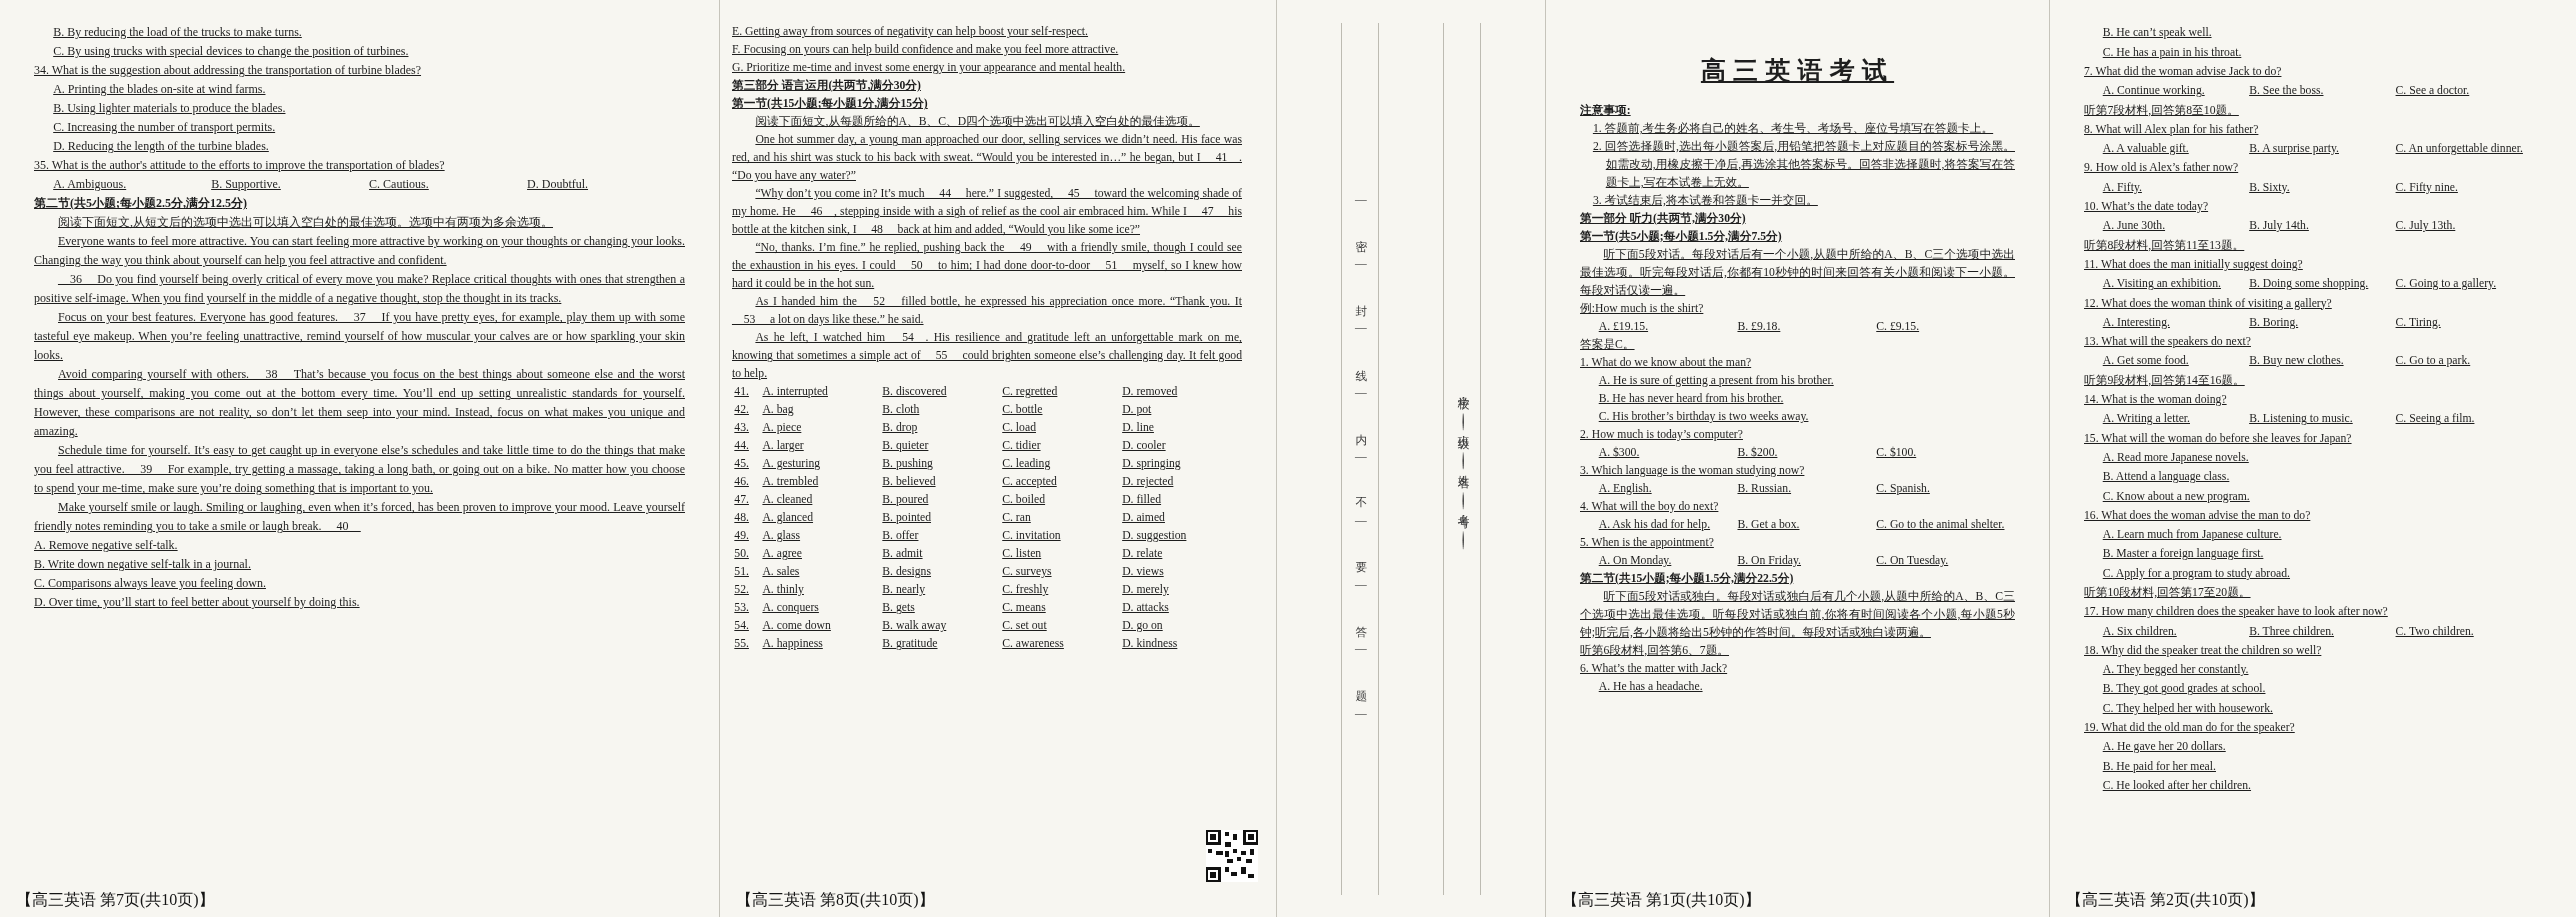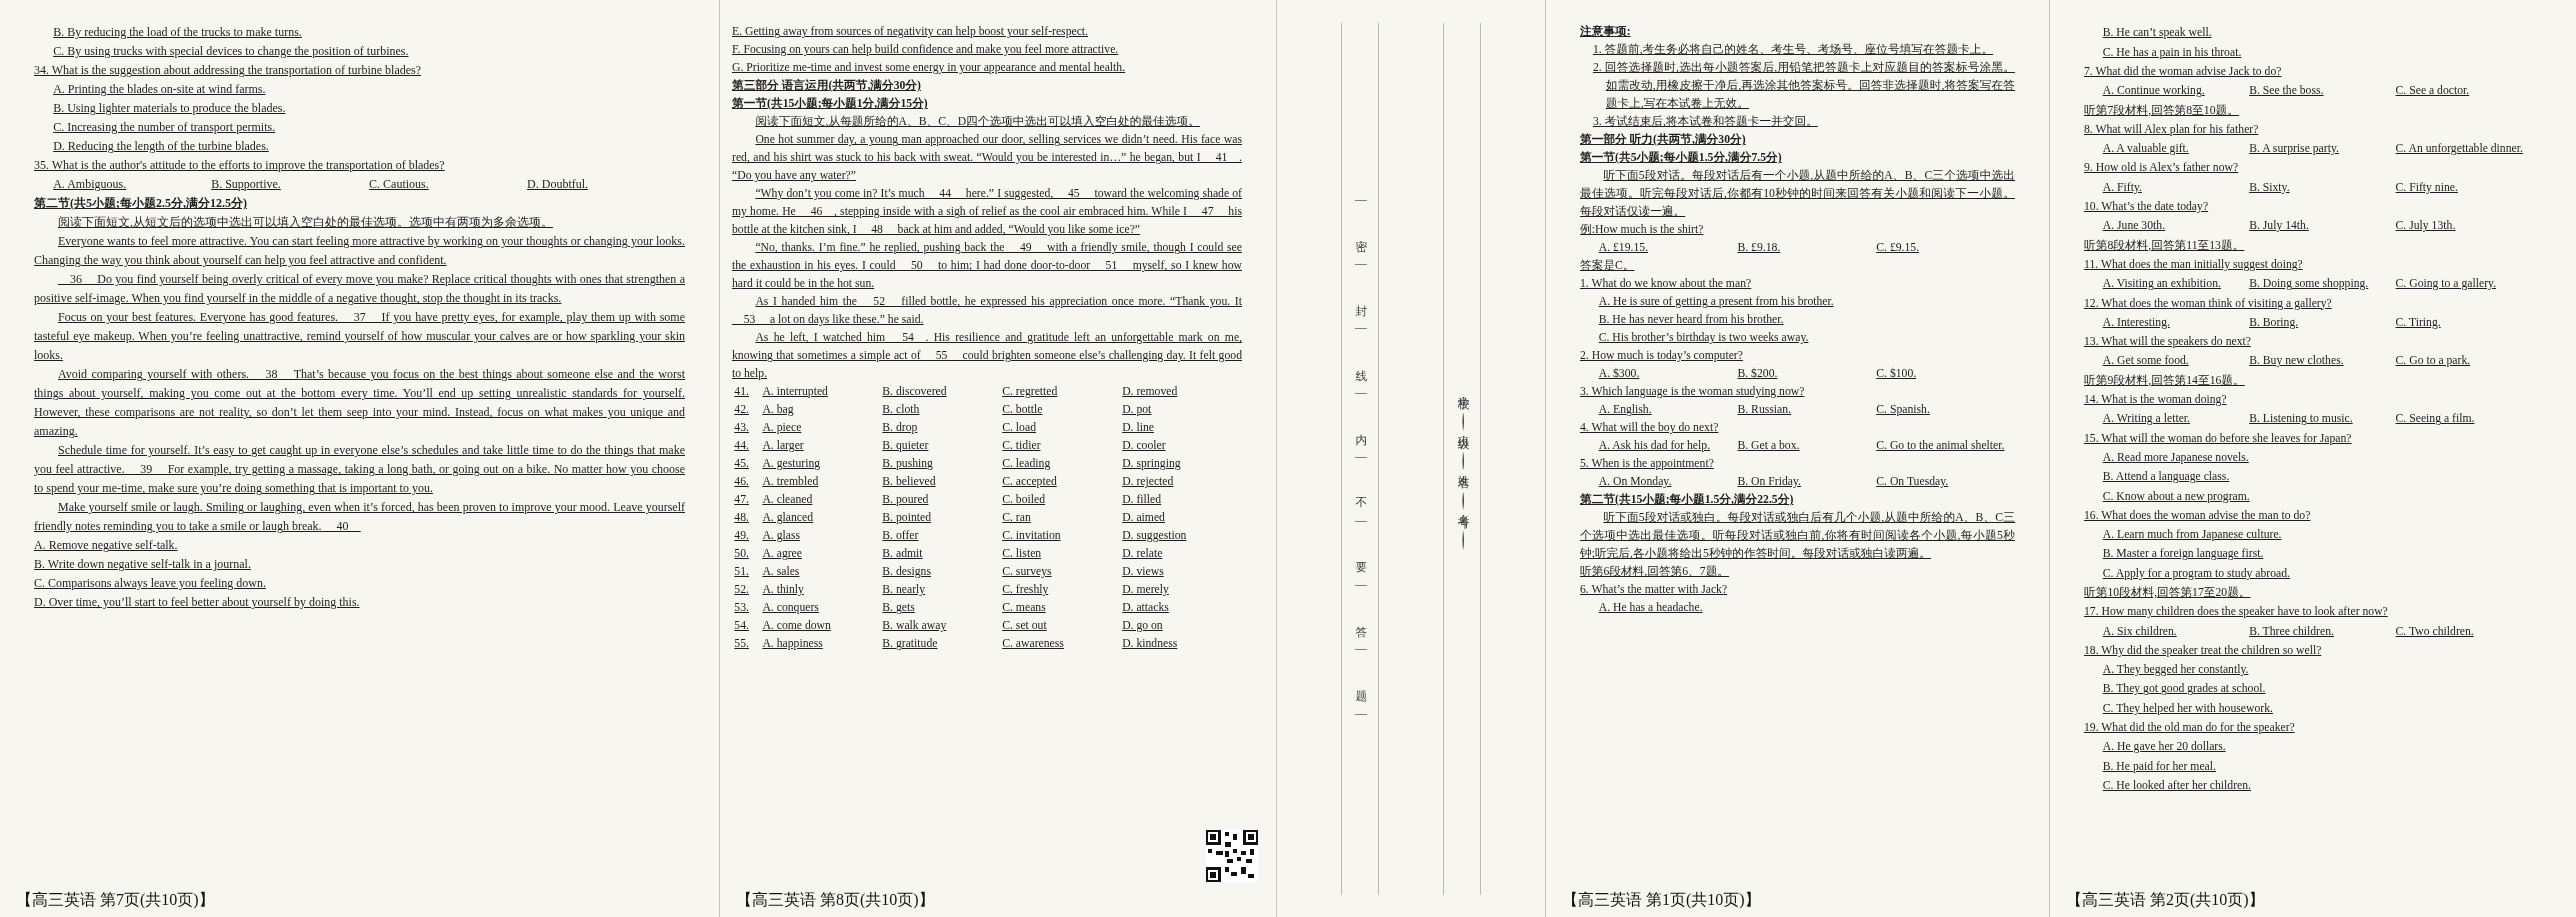--- a/index.html
+++ b/index.html
@@ -226,20 +226,21 @@
     </svg>
     <div class="footer">【高三英语 第8页(共10页)】</div>
   </section>
 
   <div class="seal">
     <div class="band band1">— 密 — 封 — 线 — 内 — 不 — 要 — 答 — 题 —</div>
     <div class="band band2">学校：＿＿＿＿＿　班级：＿＿＿＿＿　姓名：＿＿＿＿＿　考号：＿＿＿＿＿</div>
   </div>
 
   <section class="page p1">
+    <h1 class="title">高三英语考试</h1>
     <div class="content">
         <div class="bl h">注意事项:</div>
         <div class="bl cn1">1. 答题前,考生务必将自己的姓名、考生号、考场号、座位号填写在答题卡上。</div>
         <div class="bl cn1">2. 回答选择题时,选出每小题答案后,用铅笔把答题卡上对应题目的答案标号涂黑。如需改动,用橡皮擦干净后,再选涂其他答案标号。回答非选择题时,将答案写在答题卡上,写在本试卷上无效。</div>
         <div class="bl cn1">3. 考试结束后,将本试卷和答题卡一并交回。</div>
         <div class="bl h">第一部分 听力(共两节,满分30分)</div>
         <div class="bl h">第一节(共5小题;每小题1.5分,满分7.5分)</div>
         <div class="bl cn">听下面5段对话。每段对话后有一个小题,从题中所给的A、B、C三个选项中选出最佳选项。听完每段对话后,你都有10秒钟的时间来回答有关小题和阅读下一小题。每段对话仅读一遍。</div>
         <div class="bl t">例:How much is the shirt?</div>
         <div class="bl cols">

